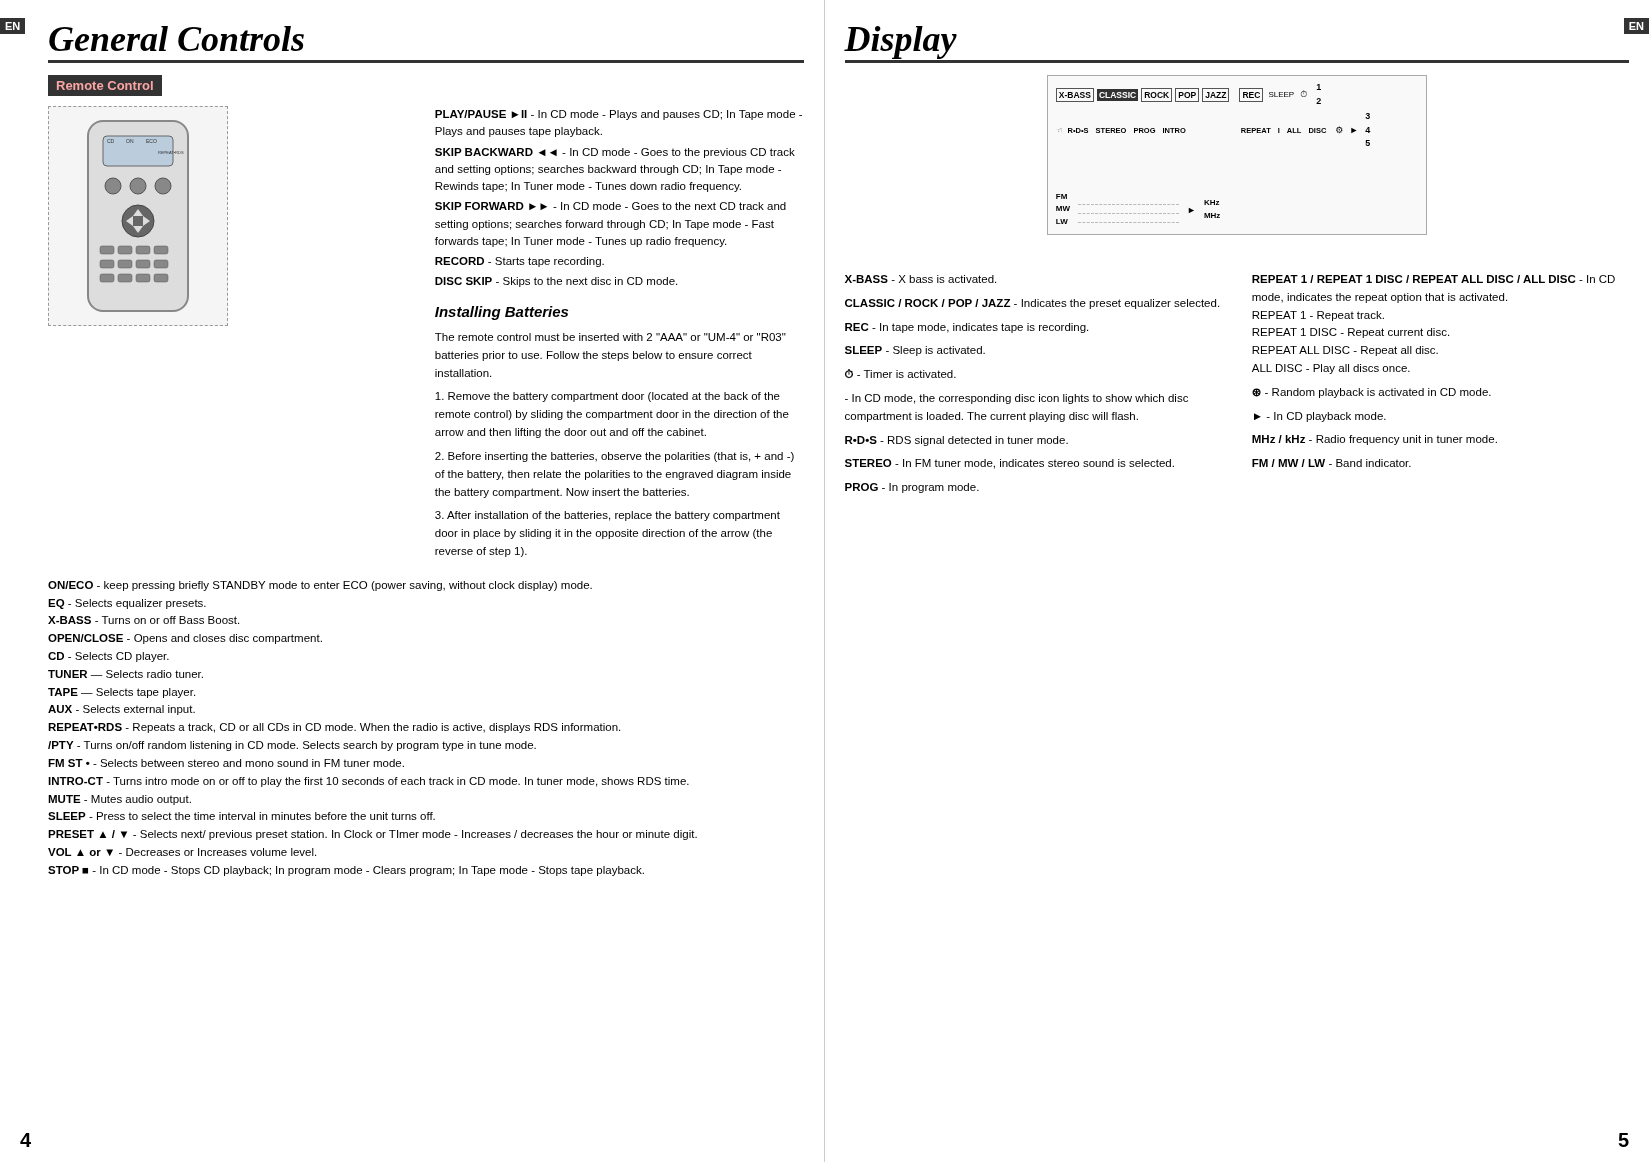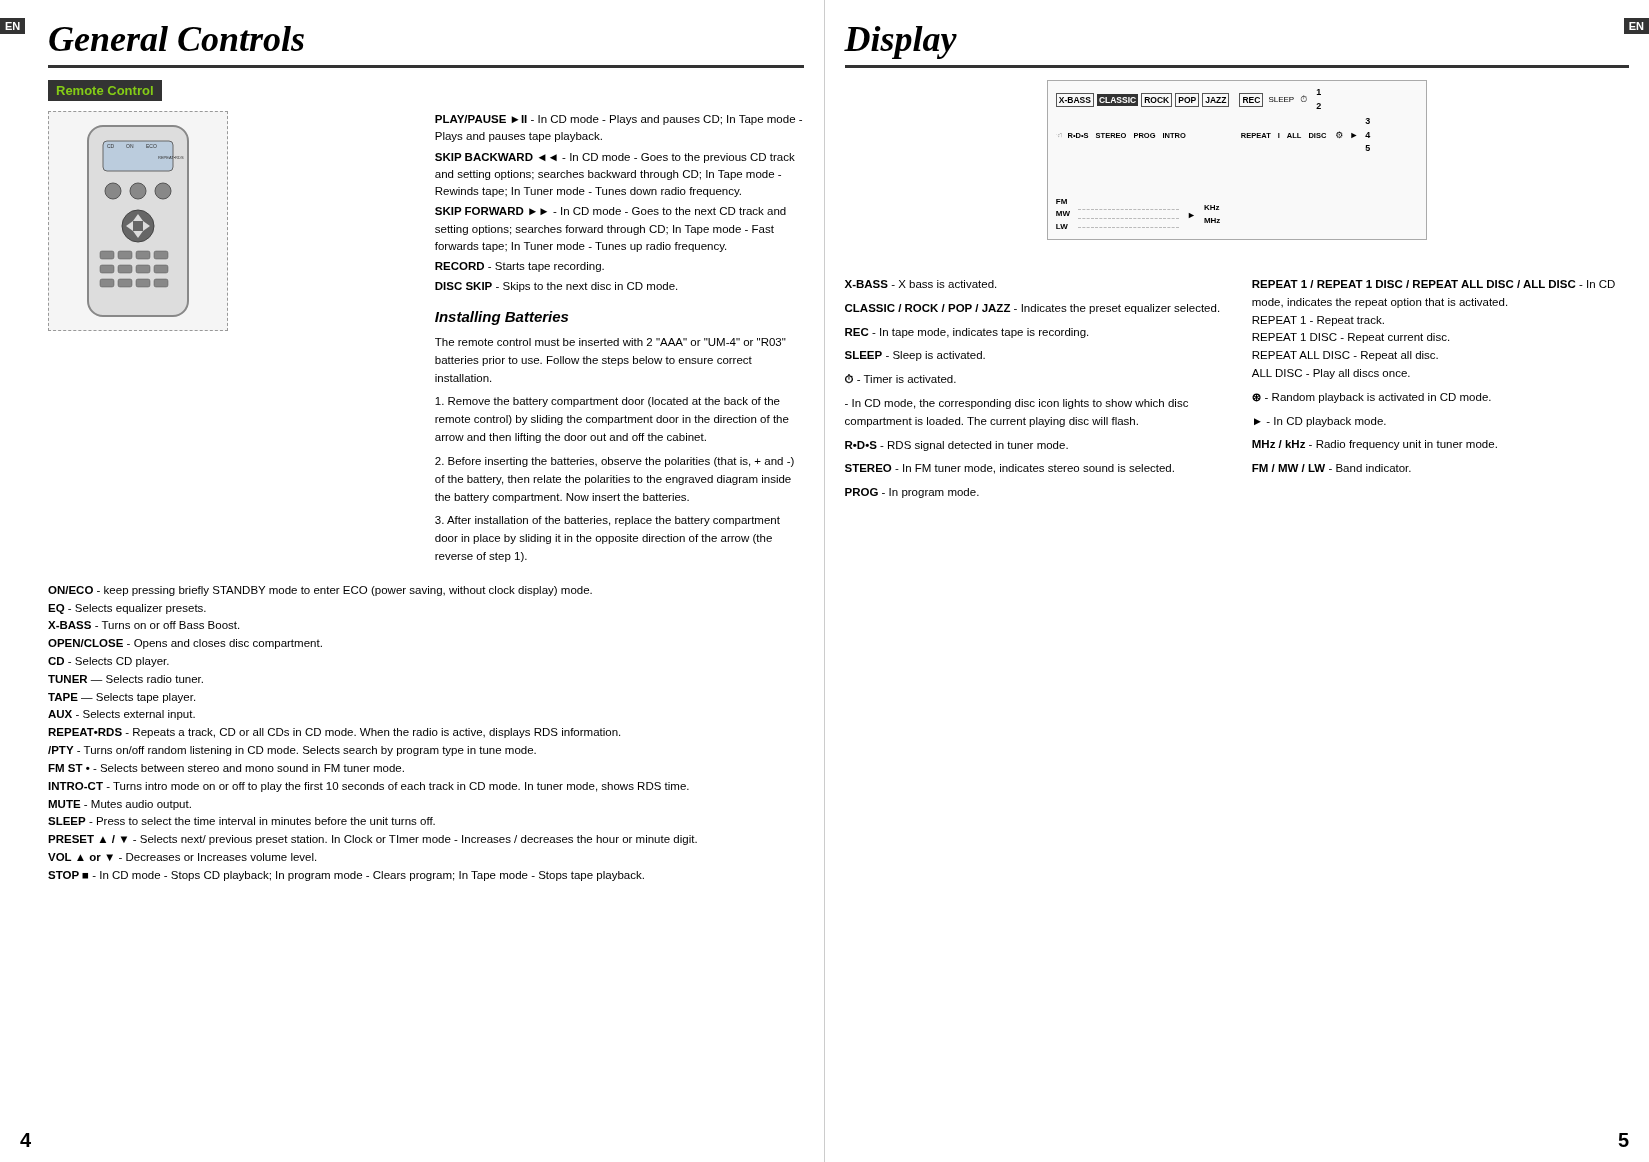--- a/index.html
+++ b/index.html
@@ -26,27 +26,26 @@
     .right-page {
       width: 50%;
       padding: 18px 20px 30px 20px;
       position: relative;
     }
     .page-title {
       font-size: 36px;
       font-weight: bold;
       font-style: italic;
       border-bottom: 3px solid #333;
-      padding-bottom: 5px;
       margin-bottom: 12px;
       font-family: 'Times New Roman', serif;
     }
     .section-header {
       background: #333;
-      color: #84cc16;
+      color: #fca5a5;
       padding: 3px 8px;
       font-size: 13px;
       font-weight: bold;
       display: inline-block;
       margin-bottom: 10px;
     }
     .en-badge {
       background: #333;
       color: #fff;
       font-size: 11px;

